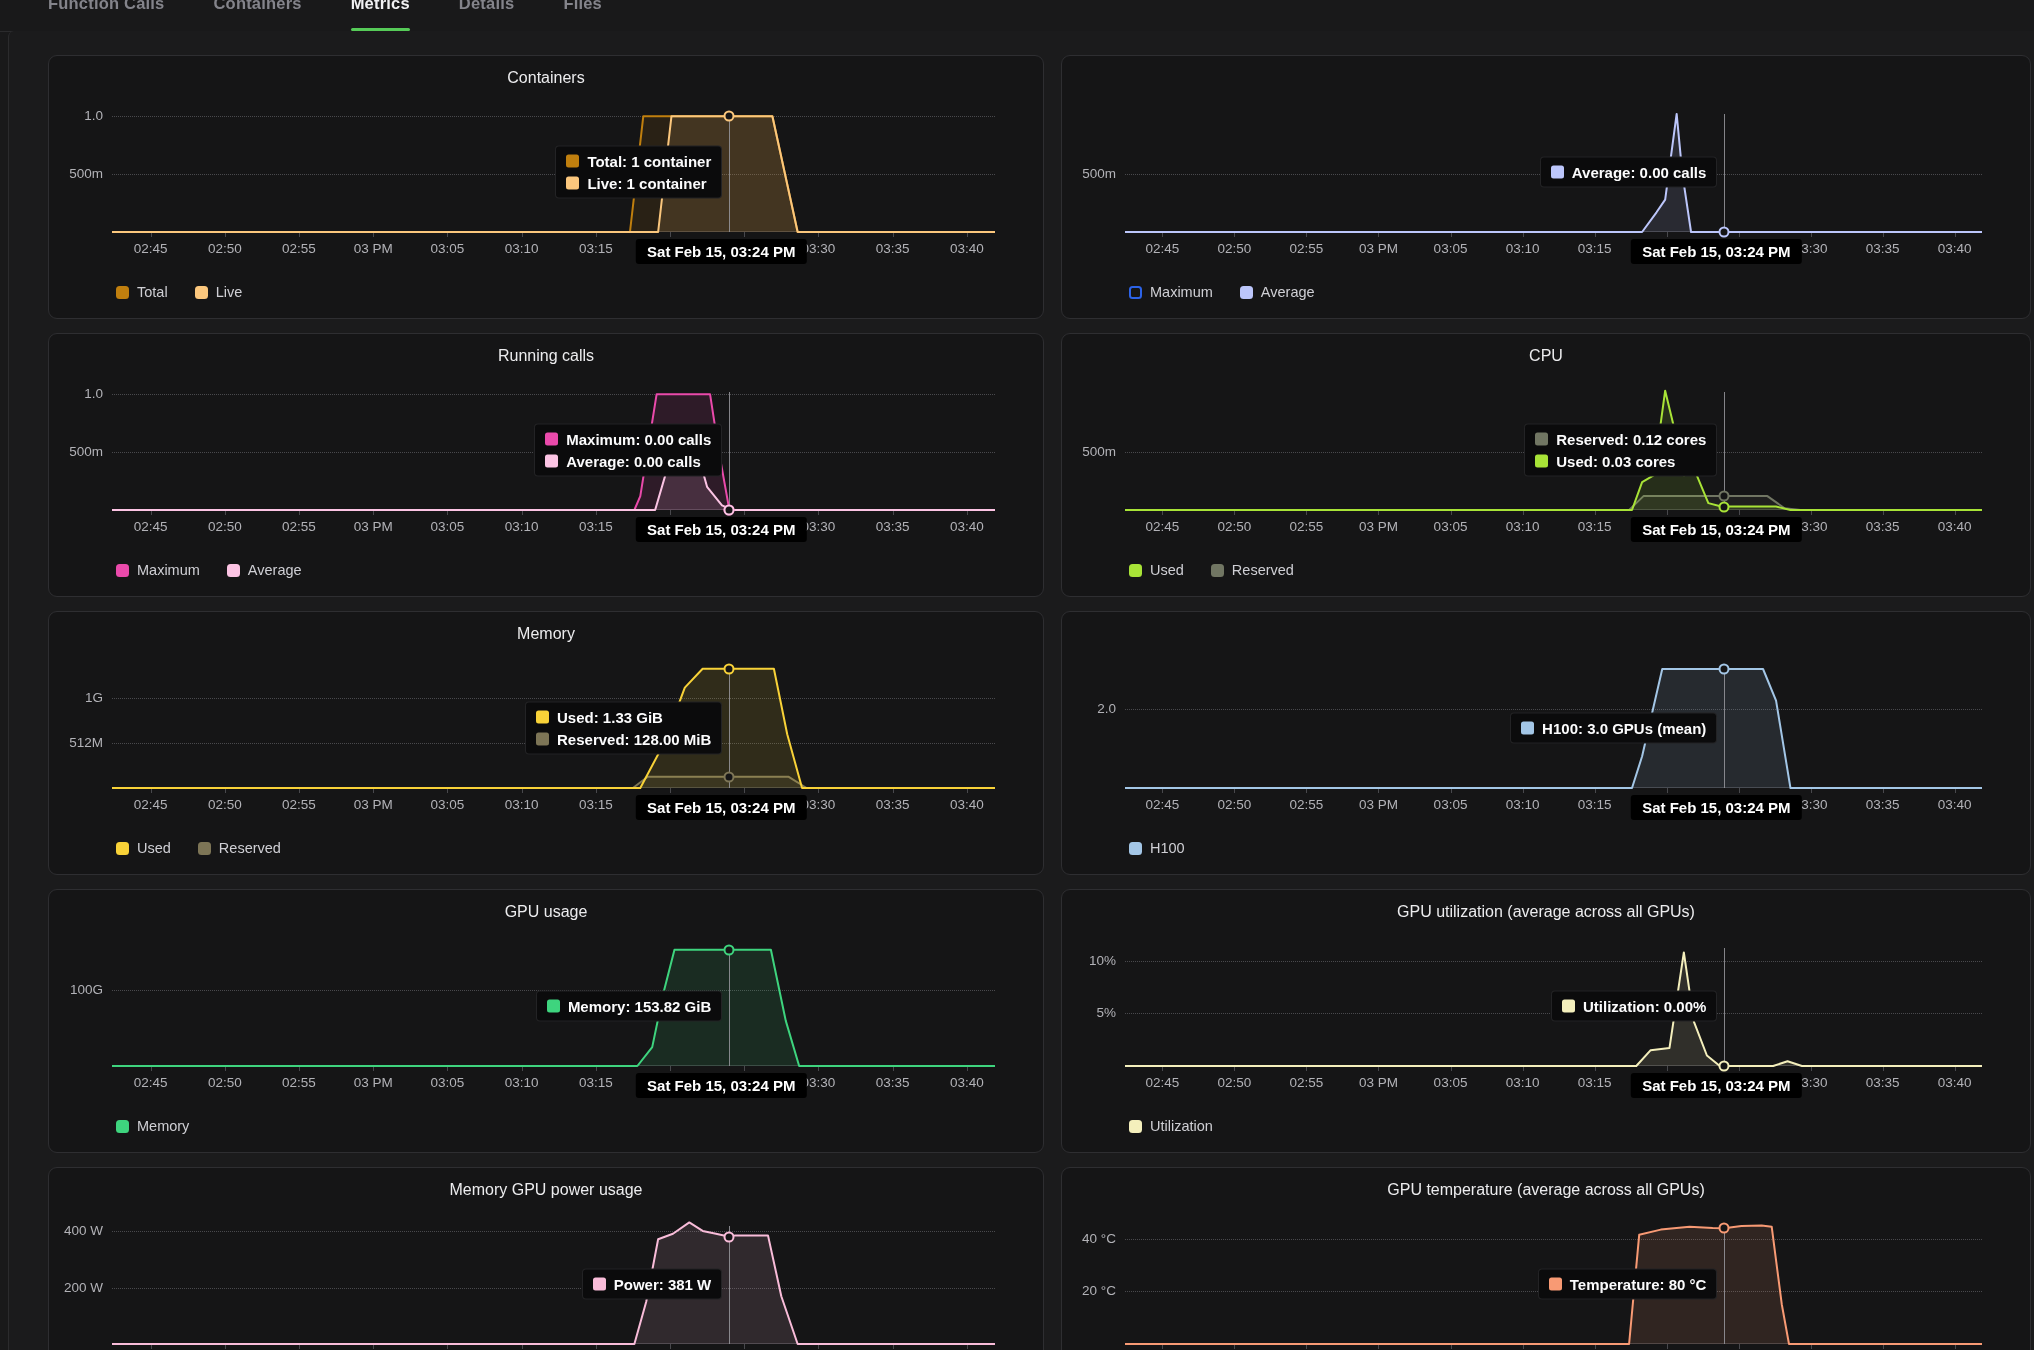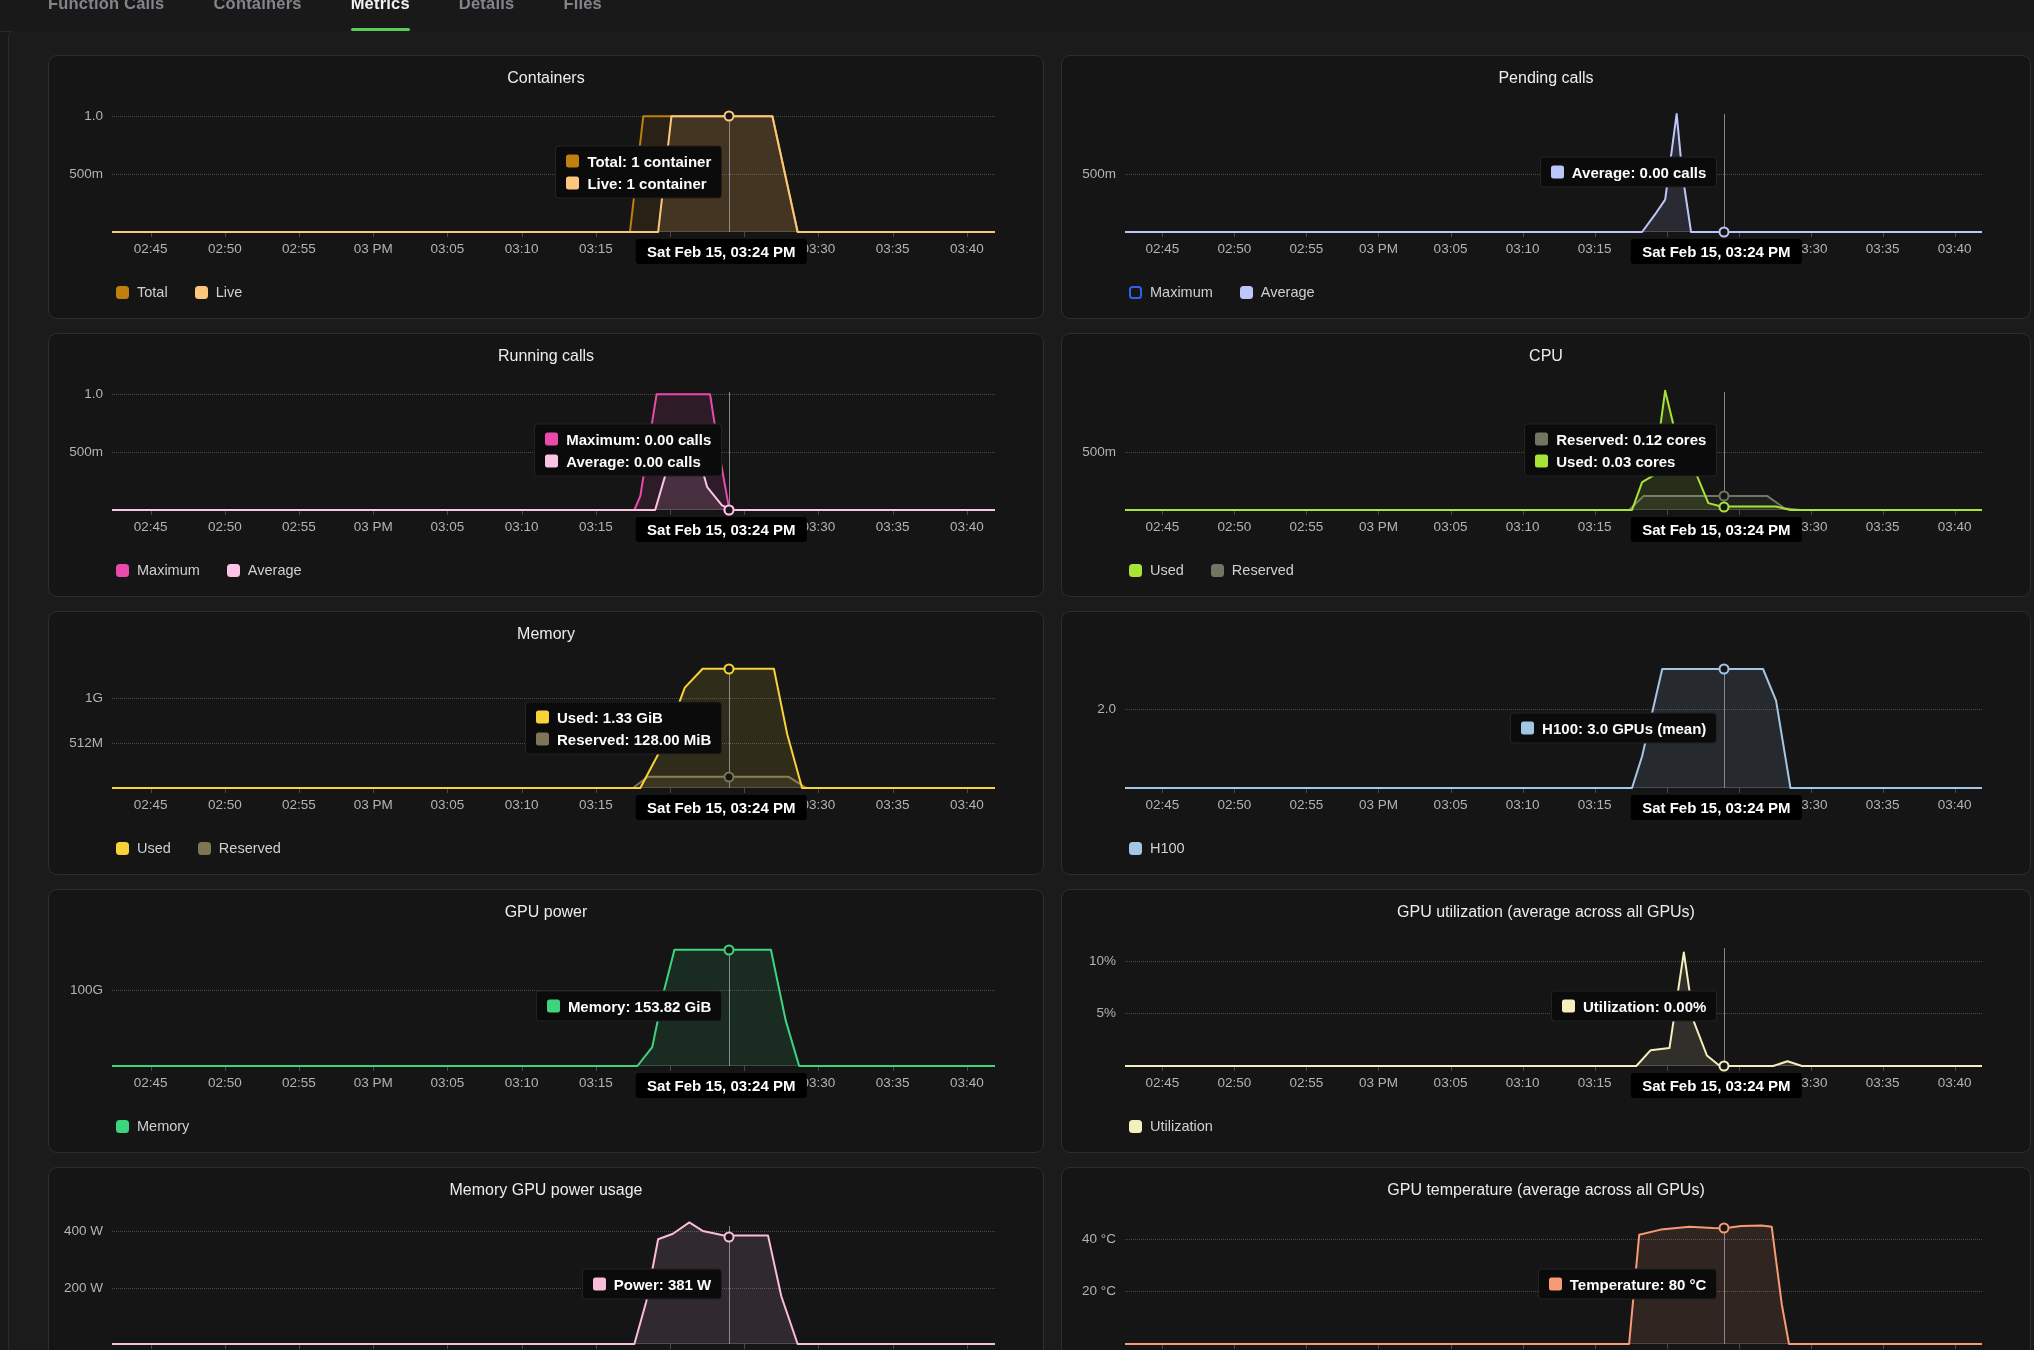--- a/index.html
+++ b/index.html
@@ -127,21 +127,20 @@
             <span class="swatch" style="background: rgb(192, 127, 14);"></span>
             <span>Total</span>
           </div>
           <div class="legend-item">
             <span class="swatch" style="background: rgb(251, 199, 125);"></span>
             <span>Live</span>
           </div>
         </div>
       </div>
       <div class="card">
-        <div class="card-title">Pending calls</div>
         <div class="plot">
           <div class="gridline" style="top: 63.1053px;"></div>
           <div class="ylabel" style="top: 55.1053px;">500m</div>
           <div class="axis"></div>
           <div class="tick" style="left: 4.36975%;"></div>
           <div class="xlabel" style="left: 4.36975%;">02:45</div>
           <div class="tick" style="left: 12.7731%;"></div>
           <div class="xlabel" style="left: 12.7731%;">02:50</div>
           <div class="tick" style="left: 21.1765%;"></div>
           <div class="xlabel" style="left: 21.1765%;">02:55</div>
@@ -422,21 +421,21 @@
           <div class="dtip">Sat Feb 15, 03:24 PM</div>
         </div>
         <div class="legend">
           <div class="legend-item">
             <span class="swatch" style="background: rgb(163, 198, 230);"></span>
             <span>H100</span>
           </div>
         </div>
       </div>
       <div class="card">
-        <div class="card-title">GPU power</div>
+        <div class="card-title">GPU usage</div>
         <div class="plot">
           <div class="gridline" style="top: 45.375px;"></div>
           <div class="ylabel" style="top: 37.375px;">100G</div>
           <div class="axis"></div>
           <div class="tick" style="left: 4.36975%;"></div>
           <div class="xlabel" style="left: 4.36975%;">02:45</div>
           <div class="tick" style="left: 12.7731%;"></div>
           <div class="xlabel" style="left: 12.7731%;">02:50</div>
           <div class="tick" style="left: 21.1765%;"></div>
           <div class="xlabel" style="left: 21.1765%;">02:55</div>

